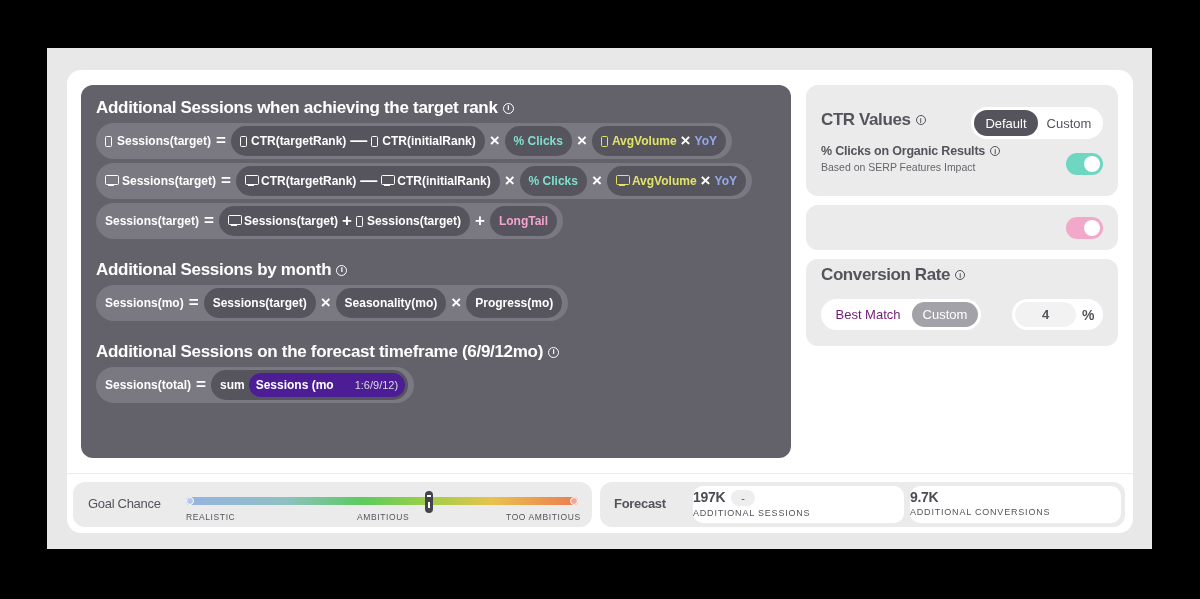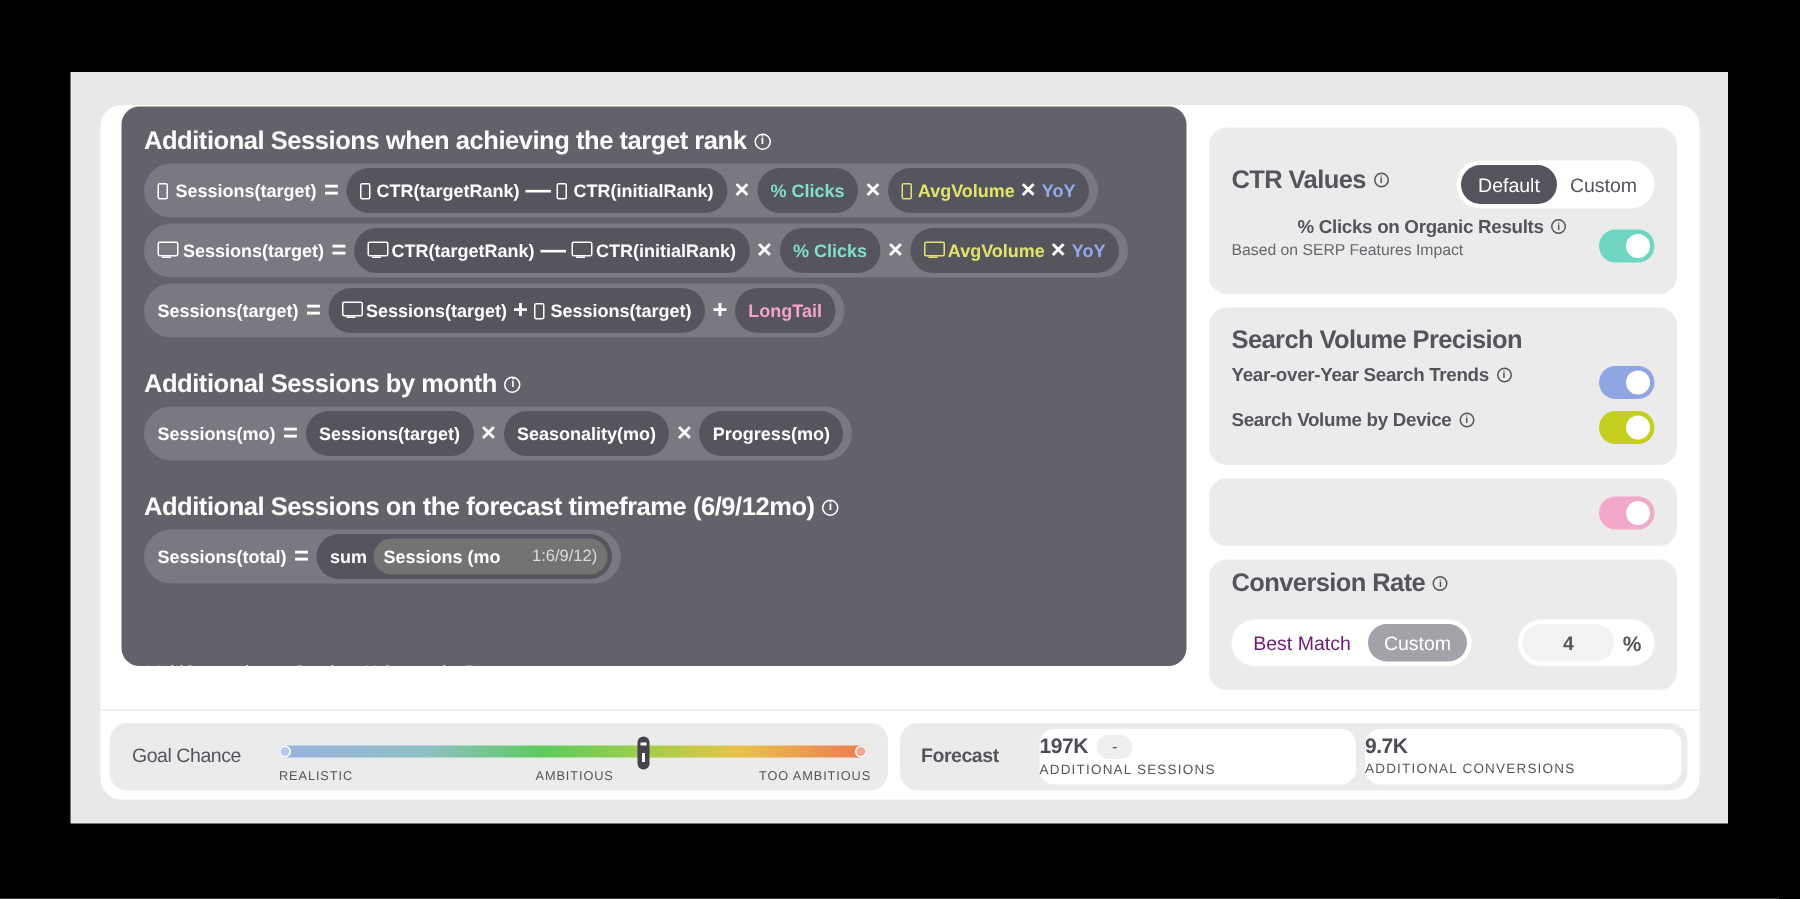--- a/index.html
+++ b/index.html
@@ -3,27 +3,27 @@
 <meta charset="utf-8">
 <style>
   * { box-sizing: border-box; margin: 0; padding: 0; }
   html, body { width: 1200px; height: 599px; background: #000; overflow: hidden; }
   body { font-family: "Liberation Sans", "DejaVu Sans", sans-serif; position: relative; }
 
   .frame { position: absolute; left: 47px; top: 48px; width: 1105px; height: 501px; background: #e8e8e8; }
   .card { position: absolute; left: 20px; top: 22px; width: 1066px; height: 463px; background: #fff; border-radius: 14px; }
 
   
-  .formula-panel { position: absolute; left: 14px; top: 1px; width: 710px; height: 373px; background: #63626b; border-radius: 12px; padding: 12px 15px; color: #fff; }
+  .formula-panel { position: absolute; left: 14px; top: 15px; width: 710px; height: 373px; background: #63626b; border-radius: 12px; padding: 12px 15px; color: #fff; }
   .section-title { font-weight: 700; font-size: 17px; letter-spacing: -0.3px; color: #fff; display: flex; align-items: center; gap: 5px; height: 22px; }
   .info-icon { display: inline-flex; width: 11px; height: 11px; border: 1.3px solid currentColor; border-radius: 50%; font-size: 8px; font-weight: 700; align-items: center; justify-content: center; line-height: 1; font-style: normal; }
   .eq-row { display: inline-flex; align-items: center; background: #7a7981; border-radius: 18px; padding: 3px 6px 3px 9px; height: 36px; margin-top: 4px; font-weight: 700; font-size: 12px; gap: 5px; }
   .eq-rows { display: flex; flex-direction: column; align-items: flex-start; }
   .pill { display: inline-flex; align-items: center; gap: 4px; background: #56555e; border-radius: 15px; padding: 0 9px; height: 30px; white-space: nowrap; }
-  .pill.light { background: #737373; gap: 21px; }
+  .pill.light { background: #4c1d95; gap: 21px; }
   .op { font-size: 17px; font-weight: 700; color: #fff; }
   .teal { color: #7fe0cc; }
   .yellow { color: #e2e36a; }
   .blue { color: #93a9ea; }
   .pink { color: #f4a3cd; }
   .small-muted { color: #dcdce0; font-weight: 400; font-size: 11px; }
   .dev-mobile { display: inline-block; width: 7px; height: 11px; border: 1.2px solid currentColor; border-radius: 1.5px; }
   .dev-desktop { display: inline-block; position: relative; width: 12px; height: 12px; }
   .dev-desktop::before { content: ""; position: absolute; left: 0; top: 0; width: 12px; height: 8px; border: 1.2px solid currentColor; border-radius: 1.5px; }
   .dev-desktop::after { content: ""; position: absolute; left: 3px; top: 10px; width: 6px; height: 1.2px; background: currentColor; }
@@ -183,41 +183,28 @@
     <div class="side">
       <div class="side-box" style="height:111px; padding-top:25px;">
         <div class="side-title">
           <span>CTR Values</span>
           <i class="info-icon">i</i>
         </div>
         <div class="seg" style="right:15px; top:22px; height:32px;justify-content:flex-end;">
           <span style="background:#55545c; color:#fff; width:64px;">Default</span>
           <span style="color:#55545c; width:62px;">Custom</span>
         </div>
-        <div class="opt-label" style="margin-top:14px;margin-left:44px;">
+        <div class="opt-label" style="margin-top:14px;">
           <span>% Clicks on Organic Results</span>
           <i class="info-icon">i</i>
         </div>
         <div class="opt-sub">Based on SERP Features Impact</div>
         <div class="toggle" style="top:68px; background:#6fd6c1;"></div>
       </div>
 
-      <div class="side-box" style="height:105px; padding-top:12px;">
-        <div class="side-title">Search Volume Precision</div>
-        <div class="opt-label" style="margin-top:6px;">
-          <span>Year-over-Year Search Trends</span>
-          <i class="info-icon">i</i>
-        </div>
-        <div class="opt-label" style="margin-top:16px;">
-          <span>Search Volume by Device</span>
-          <i class="info-icon">i</i>
-        </div>
-        <div class="toggle" style="top:39px; background:#8fa6e3;"></div>
-        <div class="toggle" style="top:69px; background:#c4cf1f;"></div>
-      </div>
 
       <div class="side-box" style="height:45px; padding-top:11px;">
         <div class="toggle" style="top:12px; background:#f2a8c8;"></div>
       </div>
 
       <div class="side-box" style="height:87px; padding-top:6px;">
         <div class="side-title">
           <span>Conversion Rate</span>
           <i class="info-icon">i</i>
         </div>

